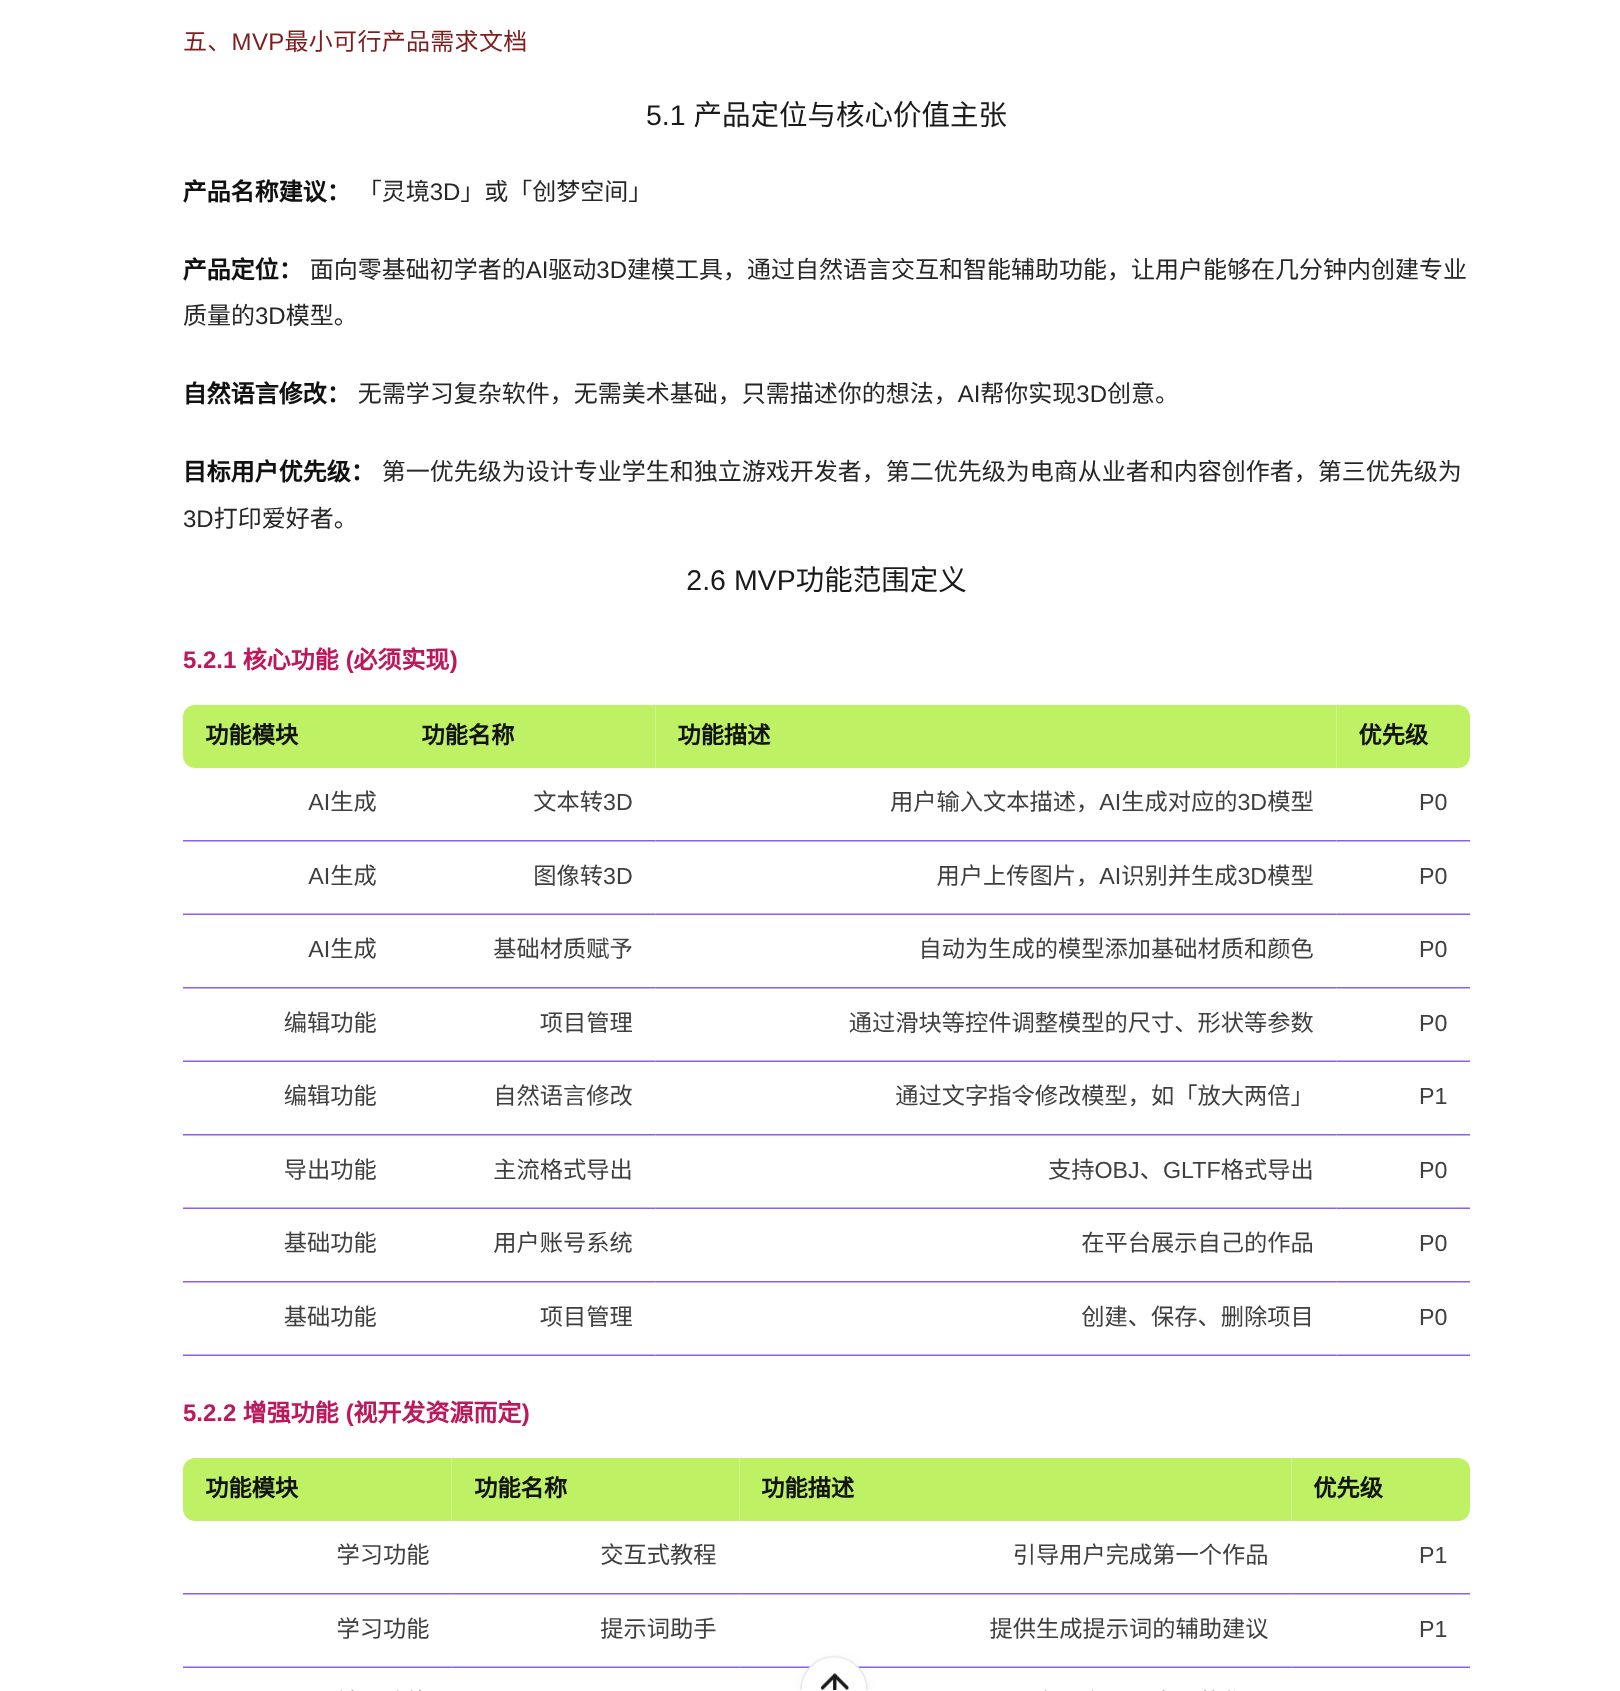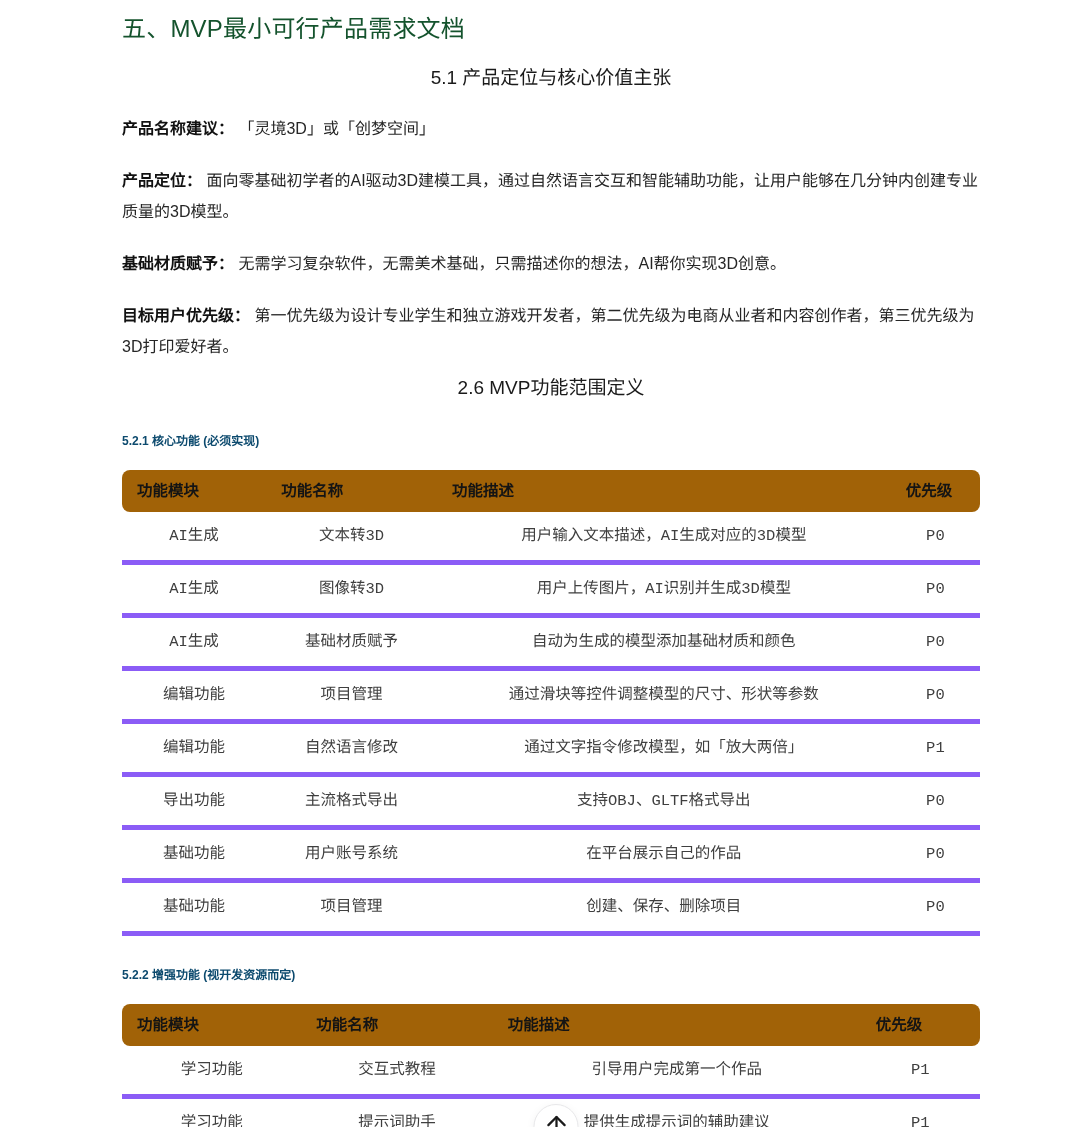--- a/index.html
+++ b/index.html
@@ -11,24 +11,24 @@
     font-family: "Liberation Sans", "DejaVu Sans", sans-serif;
   }
   .content {
     position: absolute;
     left: 122px;
     top: 0;
     width: 858px;
   }
   h2.doc-title {
     margin-top: 14px;
-    font-size: 24px;
+    font-size: 16px;
     line-height: 30px;
     font-weight: 500;
-    color: #14532d;
+    color: #7f1d1d;
     letter-spacing: 0.2px;
   }
   h3.section-heading {
     font-size: 19px;
     line-height: 28px;
     font-weight: 500;
     color: #1a1a1a;
     text-align: center;
   }
   h3.heading-51 { margin-top: 20px; }
@@ -38,51 +38,50 @@
     font-size: 16px;
     line-height: 31px;
     color: #262626;
   }
   p.body-para strong {
     font-weight: 700;
     color: #111111;
   }
   h4.sub-heading {
     margin-top: 28px;
-    font-size: 12px;
+    font-size: 16px;
     line-height: 22px;
     font-weight: 700;
-    color: #0c4a6e;
+    color: #be185d;
   }
   table.data-table {
     margin-top: 18px;
     width: 100%;
     border-collapse: separate;
     border-spacing: 0;
     table-layout: fixed;
     font-size: 15.5px;
   }
   table.data-table thead th {
-    background: #a16207;
+    background: #bef264;
     text-align: left;
     font-weight: 700;
     color: #141414;
     padding: 10px 15px;
     line-height: 22px;
   }
   table.data-table thead th:first-child { border-radius: 8px 0 0 8px; }
   table.data-table thead th:last-child  { border-radius: 0 8px 8px 0; }
   table.data-table tbody td {
     padding: 13px 15px;
     line-height: 22px;
     color: #3f3f3f;
-    border-bottom: 5px solid #8b5cf6;
-    text-align: center;
+    border-bottom: 1px solid #8b5cf6;
+    text-align: right;
     vertical-align: middle;
-    font-family: Liberation Mono, monospace;
   }
   
   .table-core  .col-1 { width: 16.8%; }
   .table-core  .col-2 { width: 19.9%; }
   .table-core  .col-3 { width: 52.9%; }
   .table-core  .col-4 { width: 10.4%; }
   .table-enh   .col-1 { width: 20.9%; }
   .table-enh   .col-2 { width: 22.3%; }
   .table-enh   .col-3 { width: 42.9%; }
   .table-enh   .col-4 { width: 13.9%; }
@@ -117,21 +116,21 @@
 
   <p class="body-para">
     <strong>产品名称建议：</strong><span> 「灵境3D」或「创梦空间」</span>
   </p>
 
   <p class="body-para">
     <strong>产品定位：</strong><span> 面向零基础初学者的AI驱动3D建模工具，通过自然语言交互和智能辅助功能，让用户能够在几分钟内创建专业质量的3D模型。</span>
   </p>
 
   <p class="body-para">
-    <strong>基础材质赋予：</strong><span> 无需学习复杂软件，无需美术基础，只需描述你的想法，AI帮你实现3D创意。</span>
+    <strong>自然语言修改：</strong><span> 无需学习复杂软件，无需美术基础，只需描述你的想法，AI帮你实现3D创意。</span>
   </p>
 
   <p class="body-para">
     <strong>目标用户优先级：</strong><span> 第一优先级为设计专业学生和独立游戏开发者，第二优先级为电商从业者和内容创作者，第三优先级为3D打印爱好者。</span>
   </p>
 
   <h3 class="section-heading heading-52">2.6 MVP功能范围定义</h3>
 
   <h4 class="sub-heading">5.2.1 核心功能 (必须实现)</h4>
 

